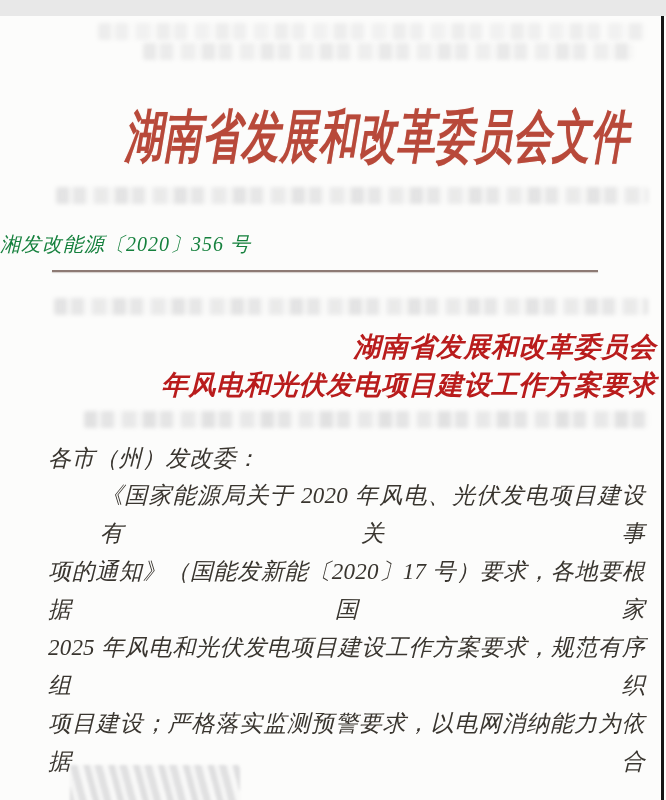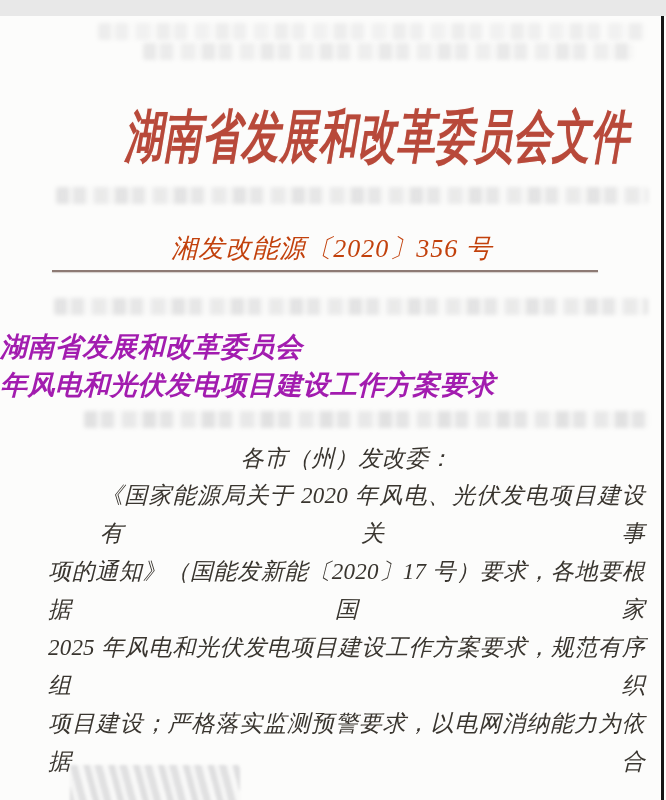--- a/index.html
+++ b/index.html
@@ -50,40 +50,40 @@
     display:inline-block;
     font-size:57px;font-weight:bold;
     color:var(--header-red,#b8493a);
     transform:scaleX(0.67);
     transform-origin:50% 50%;
     letter-spacing:1px;
     text-shadow:0 0 1px rgba(184,73,58,.45);
   }
   .doc-number{
     position:absolute;top:215px;left:0;width:664px;
-    text-align:center;font-size:26px;letter-spacing:1px;
-    color:#c2410c;
+    font-size:20px;letter-spacing:1px;
+    color:#15803d;
   }
   .red-rule{
     position:absolute;top:254px;left:52px;width:546px;height:2px;
     background:var(--rule,#8d7a74);
     box-shadow:0 1px 1px rgba(141,122,116,.35);
   }
   .doc-title{
     position:absolute;top:312px;left:0;width:656px;
-    text-align:left;font-weight:bold;
-    font-size:27px;line-height:38px;color:#a21caf;
+    text-align:right;font-weight:bold;
+    font-size:27px;line-height:38px;color:#b91c1c;
     letter-spacing:.5px;
   }
   .body-block{
     position:absolute;top:424px;left:48px;width:597px;
     font-size:23px;color:#39352f;
   }
   .salutation{
-    line-height:37px;text-align:center;letter-spacing:.5px;
+    line-height:37px;text-align:left;letter-spacing:.5px;
   }
   .bline{
     line-height:38px;
     text-align:justify;
     text-align-last:justify;
     letter-spacing:.2px;
   }
   .bline.indent{padding-left:52px;}
 </style>
 </head>

